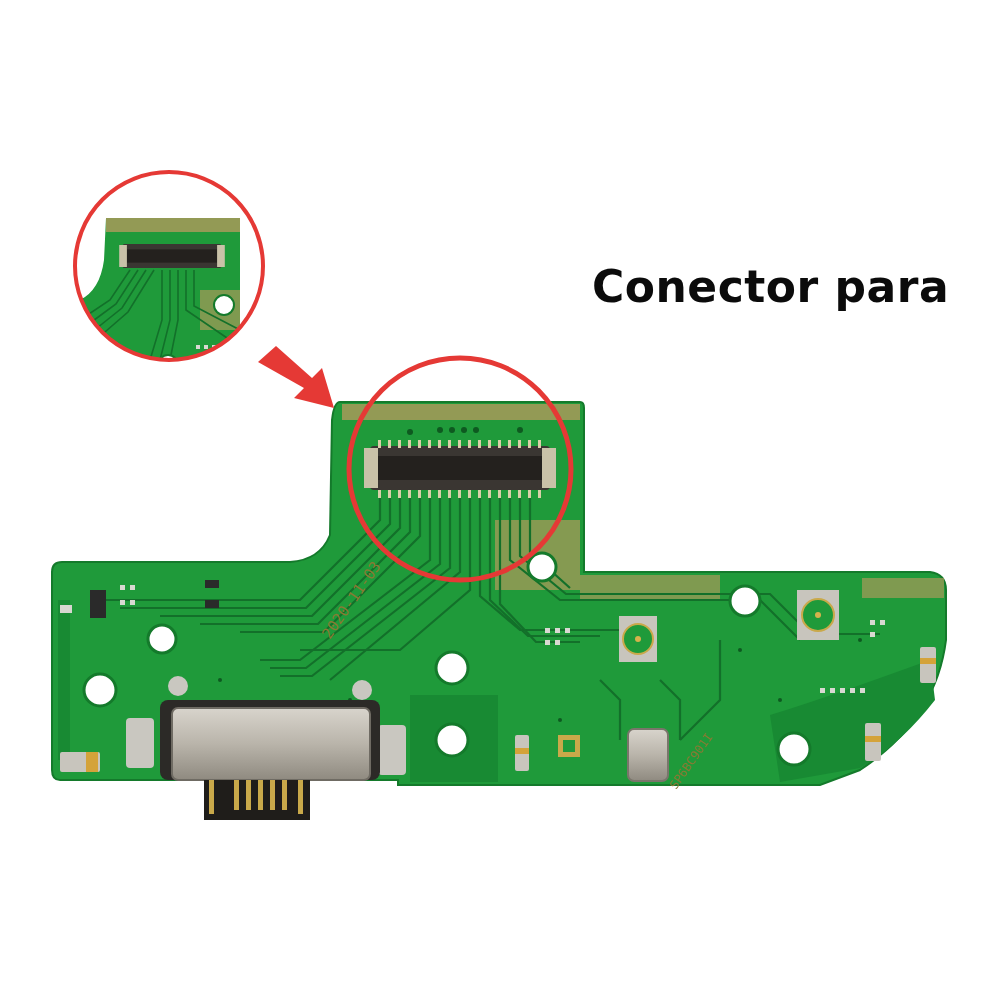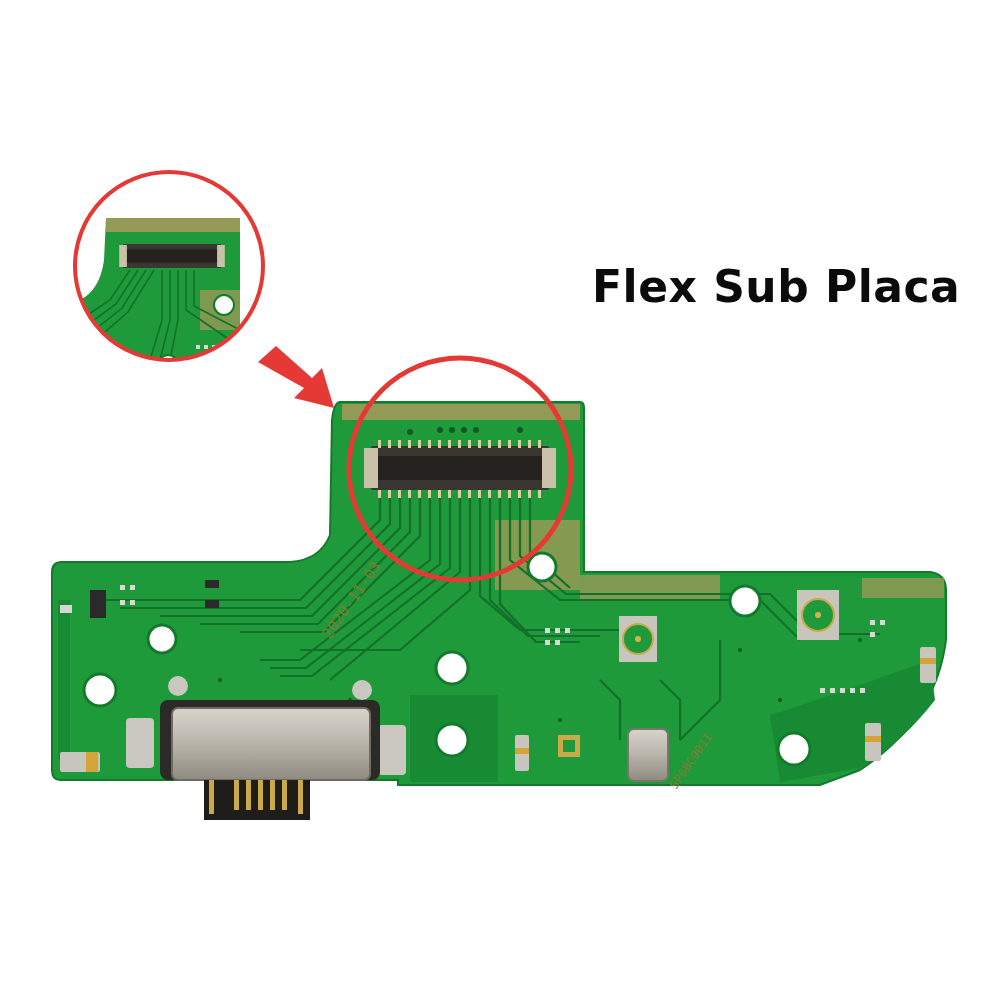--- a/index.html
+++ b/index.html
@@ -233,14 +233,14 @@
           <rect x="204" y="345" width="4" height="4"></rect>
           <rect x="212" y="345" width="4" height="4"></rect>
           <rect x="220" y="345" width="4" height="4"></rect>
         </g>
     </g>
     <circle cx="169" cy="266" r="94" fill="none" stroke="#e53935" stroke-width="4"></circle>
   </g>
 </svg>
 
 <div class="caption">
-  <div>Flex Sub Placa</div>
+  <div>Conector para</div>
 </div>
 
 </body></html>

